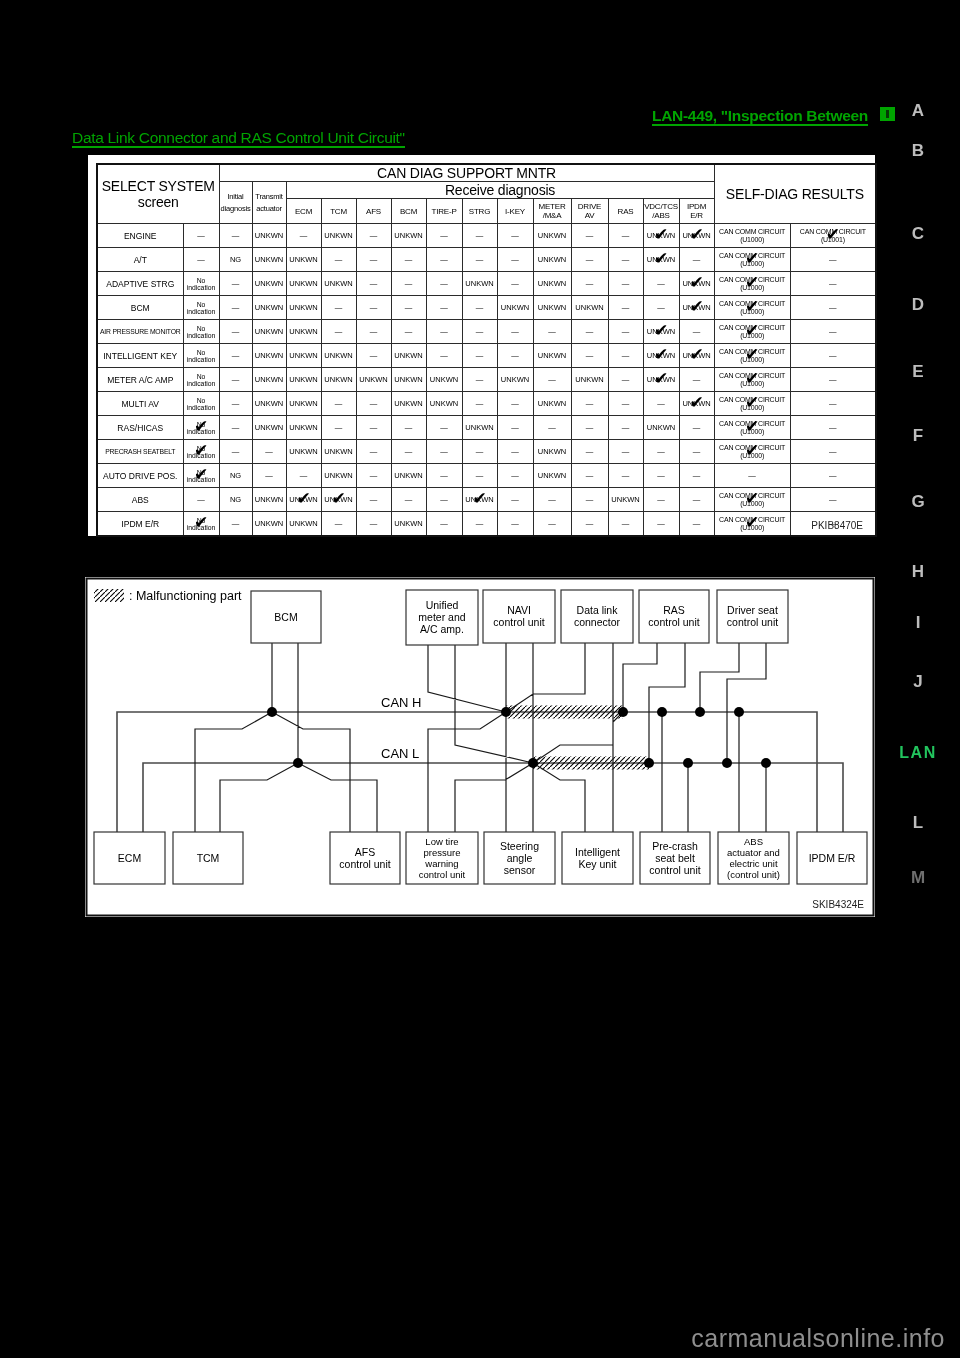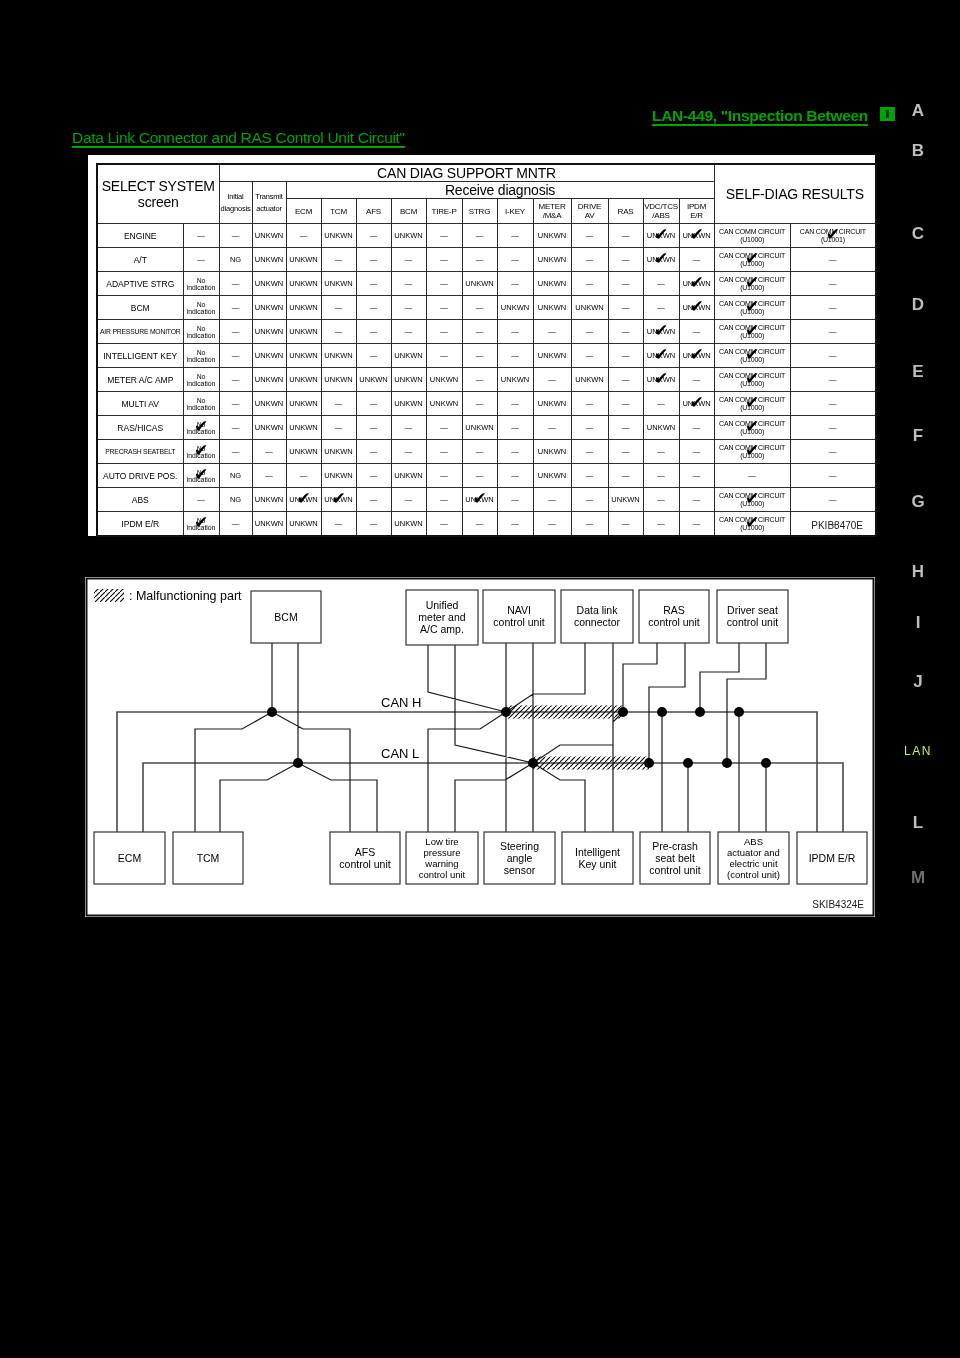--- a/index.html
+++ b/index.html
@@ -12,21 +12,21 @@
          border-bottom:2.5px solid #00a400;white-space:nowrap;cursor:pointer;}
   .h-title{position:absolute;top:129px;left:72px;color:#00a400;font-weight:normal;
          font-size:15.5px;letter-spacing:-0.3px;line-height:17px;
          border-bottom:2.5px solid #00a400;white-space:nowrap;cursor:pointer;}
   .gmark{position:absolute;left:880px;top:107px;width:15px;height:14px;background:#00a400;}
   .gmark div{width:3px;height:8px;background:#063806;margin:3px 0 0 6px;}
 
   
   .mletter{position:absolute;left:896px;width:44px;text-align:center;
            color:#bdbdbd;font-weight:bold;font-size:17px;}
-  .mletter.current{color:#bef264;font-weight:normal;font-size:12px;letter-spacing:1.5px;}
+  .mletter.current{color:#22c55e;font-weight:bold;font-size:16px;letter-spacing:1.5px;}
   .mletter.dim{color:#6f6f6f;}
 
   
   .table-panel{position:absolute;left:88px;top:155px;width:787px;height:381px;background:#fff;}
   table.diag{position:absolute;left:8px;top:8px;width:771px;border-collapse:collapse;
              table-layout:fixed;border:2px solid #111;}
   table.diag th,table.diag td{border:1px solid #2b2b2b;padding:0;text-align:center;
              color:#000;overflow:hidden;}
   th.h{font-size:14px;font-weight:normal;letter-spacing:-0.2px;height:14px;}
   th.two{font-size:7.5px;white-space:pre-line;line-height:12px;}
@@ -583,13 +583,14 @@
       <div class="mletter" style="top: 426px;">F</div>
       <div class="mletter" style="top: 492px;">G</div>
       <div class="mletter" style="top: 562px;">H</div>
       <div class="mletter" style="top: 613px;">I</div>
       <div class="mletter" style="top: 672px;">J</div>
       <div class="mletter current" style="top: 744px;">LAN</div>
       <div class="mletter" style="top: 813px;">L</div>
       <div class="mletter dim" style="top: 868px;">M</div>
     </div>
 
+  <div class="footer">carmanualsonline.info</div>
 </div>
 
 </body></html>

